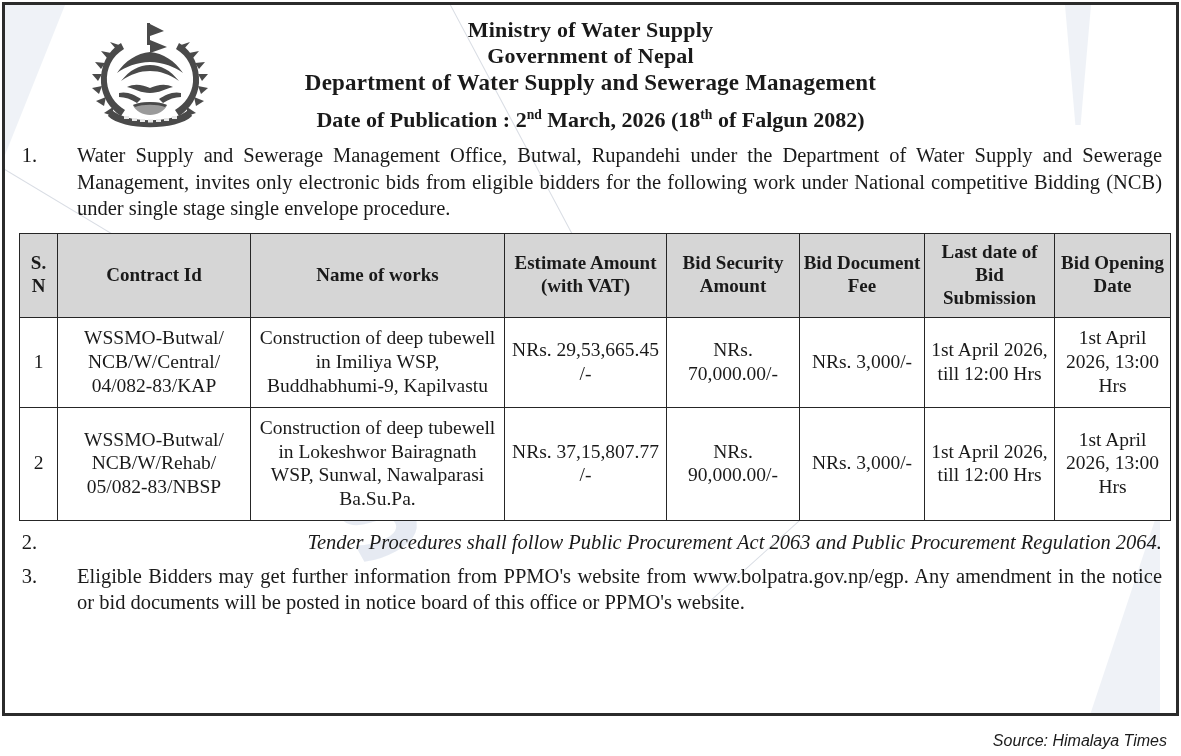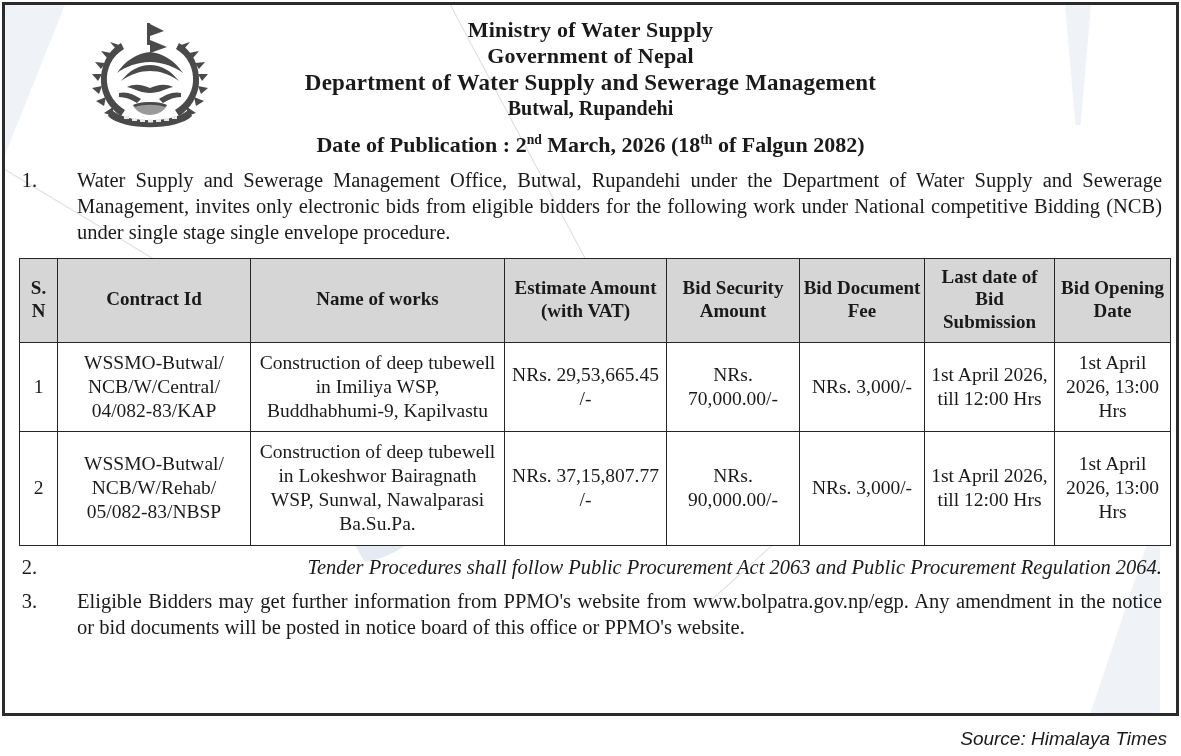--- a/index.html
+++ b/index.html
@@ -166,21 +166,21 @@
   col.c-fee   { width: 125px; }
   col.c-last  { width: 130px; }
   col.c-open  { width: 116px; }
 
   #source-line {
     position: absolute;
     right: 14px;
     bottom: 6px;
     font-family: "Liberation Sans", "DejaVu Sans", sans-serif;
     font-style: italic;
-    font-size: 19px;
+    font-size: 16px;
     color: #1a1a1a;
     z-index: 3;
   }
 </style>
 </head>
 <body>
 
 <div id="doc-frame">
 
   <div id="watermark-layer">
@@ -247,21 +247,20 @@
             <rect x="65" y="98" width="5" height="3"></rect>
               <rect x="73" y="97" width="5" height="3"></rect>
             <rect x="81" y="95" width="5" height="3"></rect>
           </g>
         </g>
       </svg>
 
       <div class="hdr-line" id="hdr-min">Ministry of Water Supply</div>
       <div class="hdr-line" id="hdr-gov">Government of Nepal</div>
       <div class="hdr-line" id="hdr-dept">Department of Water Supply and Sewerage Management</div>
-      <div class="hdr-line" id="hdr-place">Butwal, Rupandehi</div>
     </div>
 
 
     <div id="pubdate">
       <span>Date of Publication : 2</span><sup>nd</sup><span> March, 2026 (18</span><sup>th</sup><span> of Falgun 2082)</span>
     </div>
 
     <div class="note" id="intro-note">
       <span class="note-num">1.</span>
       <span class="note-body">Water Supply and Sewerage Management Office, Butwal, Rupandehi under the Department of Water Supply and Sewerage Management, invites only electronic bids from eligible bidders for the following work under National competitive Bidding (NCB) under single stage single envelope procedure.</span>

